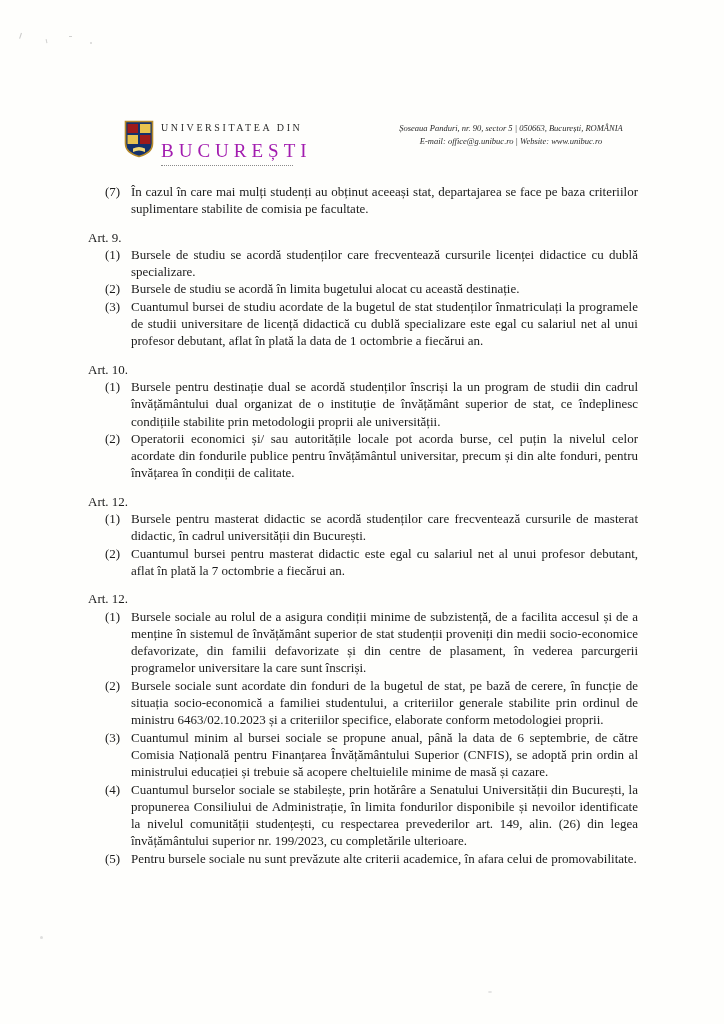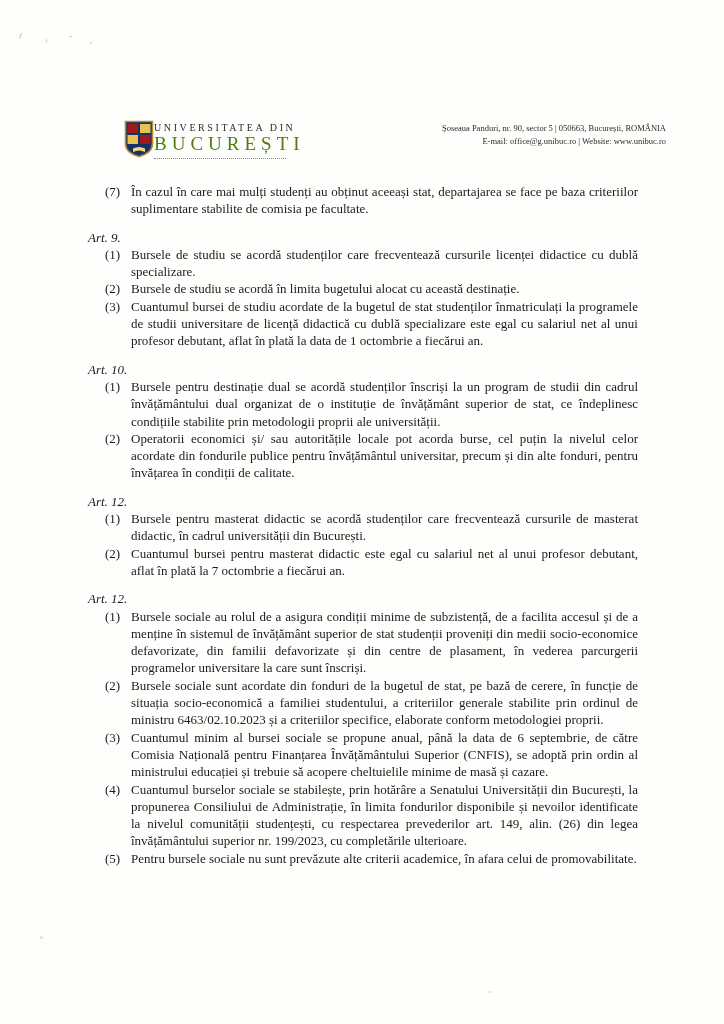--- a/index.html
+++ b/index.html
@@ -12,48 +12,48 @@
   .page {
     position: relative;
     width: 724px; height: 1024px;
     background: #fefefc;
     font-family: "Liberation Serif", serif;
     color: #1b1b1b;
   }
 
   
   .letterhead { position: absolute; top: 116px; left: 0; width: 100%; height: 60px; }
-  .brand { position: absolute; left: 124px; top: 4px; display: flex; align-items: flex-start; }
+  .brand { position: absolute; left: 124px; top: 4px; display: flex; align-items: flex-start; gap: 7px; }
   .crest { width: 30px; height: 38px; flex: 0 0 30px; }
   .brand-text { padding-top: 2px; }
   .uni-line1 {
     font-size: 10px; letter-spacing: 2.6px; color: #2c2c2c;
     font-family: "Liberation Serif", serif;
   }
   .uni-line2 {
-    font-size: 19px; letter-spacing: 5px; color: #4d7c0f; margin-top: 0;
+    font-size: 19px; letter-spacing: 5px; color: #a21caf; margin-top: 7px;
     font-family: "Liberation Serif", serif;
   }
   .uni-motto-line {
     margin-top: 3px; width: 132px; height: 0;
     border-bottom: 1px dotted #8a8a8a;
   }
   .contact {
     position: absolute; left: 356px; top: 6px; width: 310px;
-    text-align: right;
-    font-size: 8.5px; line-height: 13px; color: #2a2a2a;
+    text-align: center;
+    font-size: 8.5px; line-height: 13px; color: #2a2a2a; font-style: italic;
   }
 
   
   .doc-content {
     position: absolute; top: 183px; left: 0; width: 724px;
     font-size: 13px; line-height: 17.3px;
   }
   .article { margin-top: 11px; }
-  .art-title { margin-left: 88px; font-style: italic; }
+  .art-title { margin-left: 88px; }
   .item { display: flex; margin-left: 105px; margin-right: 86px; }
   .item .num { flex: 0 0 26px; }
   .item .text { flex: 1; text-align: justify; }
 
   
   .scan-mark { position: absolute; opacity: .55; }
   .m1 { left: 20px;  top: 33px;  width: 2px; height: 6px; border-left: 1px solid #9f9f9f; transform: rotate(18deg); }
   .m2 { left: 46px;  top: 39px;  width: 2px; height: 4px; border-left: 1px solid #ababab; transform: rotate(-12deg); }
   .m3 { left: 69px;  top: 34px;  width: 3px; height: 3px; border-bottom: 1px solid #ababab; }
   .m4 { left: 90px;  top: 42px;  width: 2px; height: 2px; background: #b5b5b5; border-radius: 50%; }

